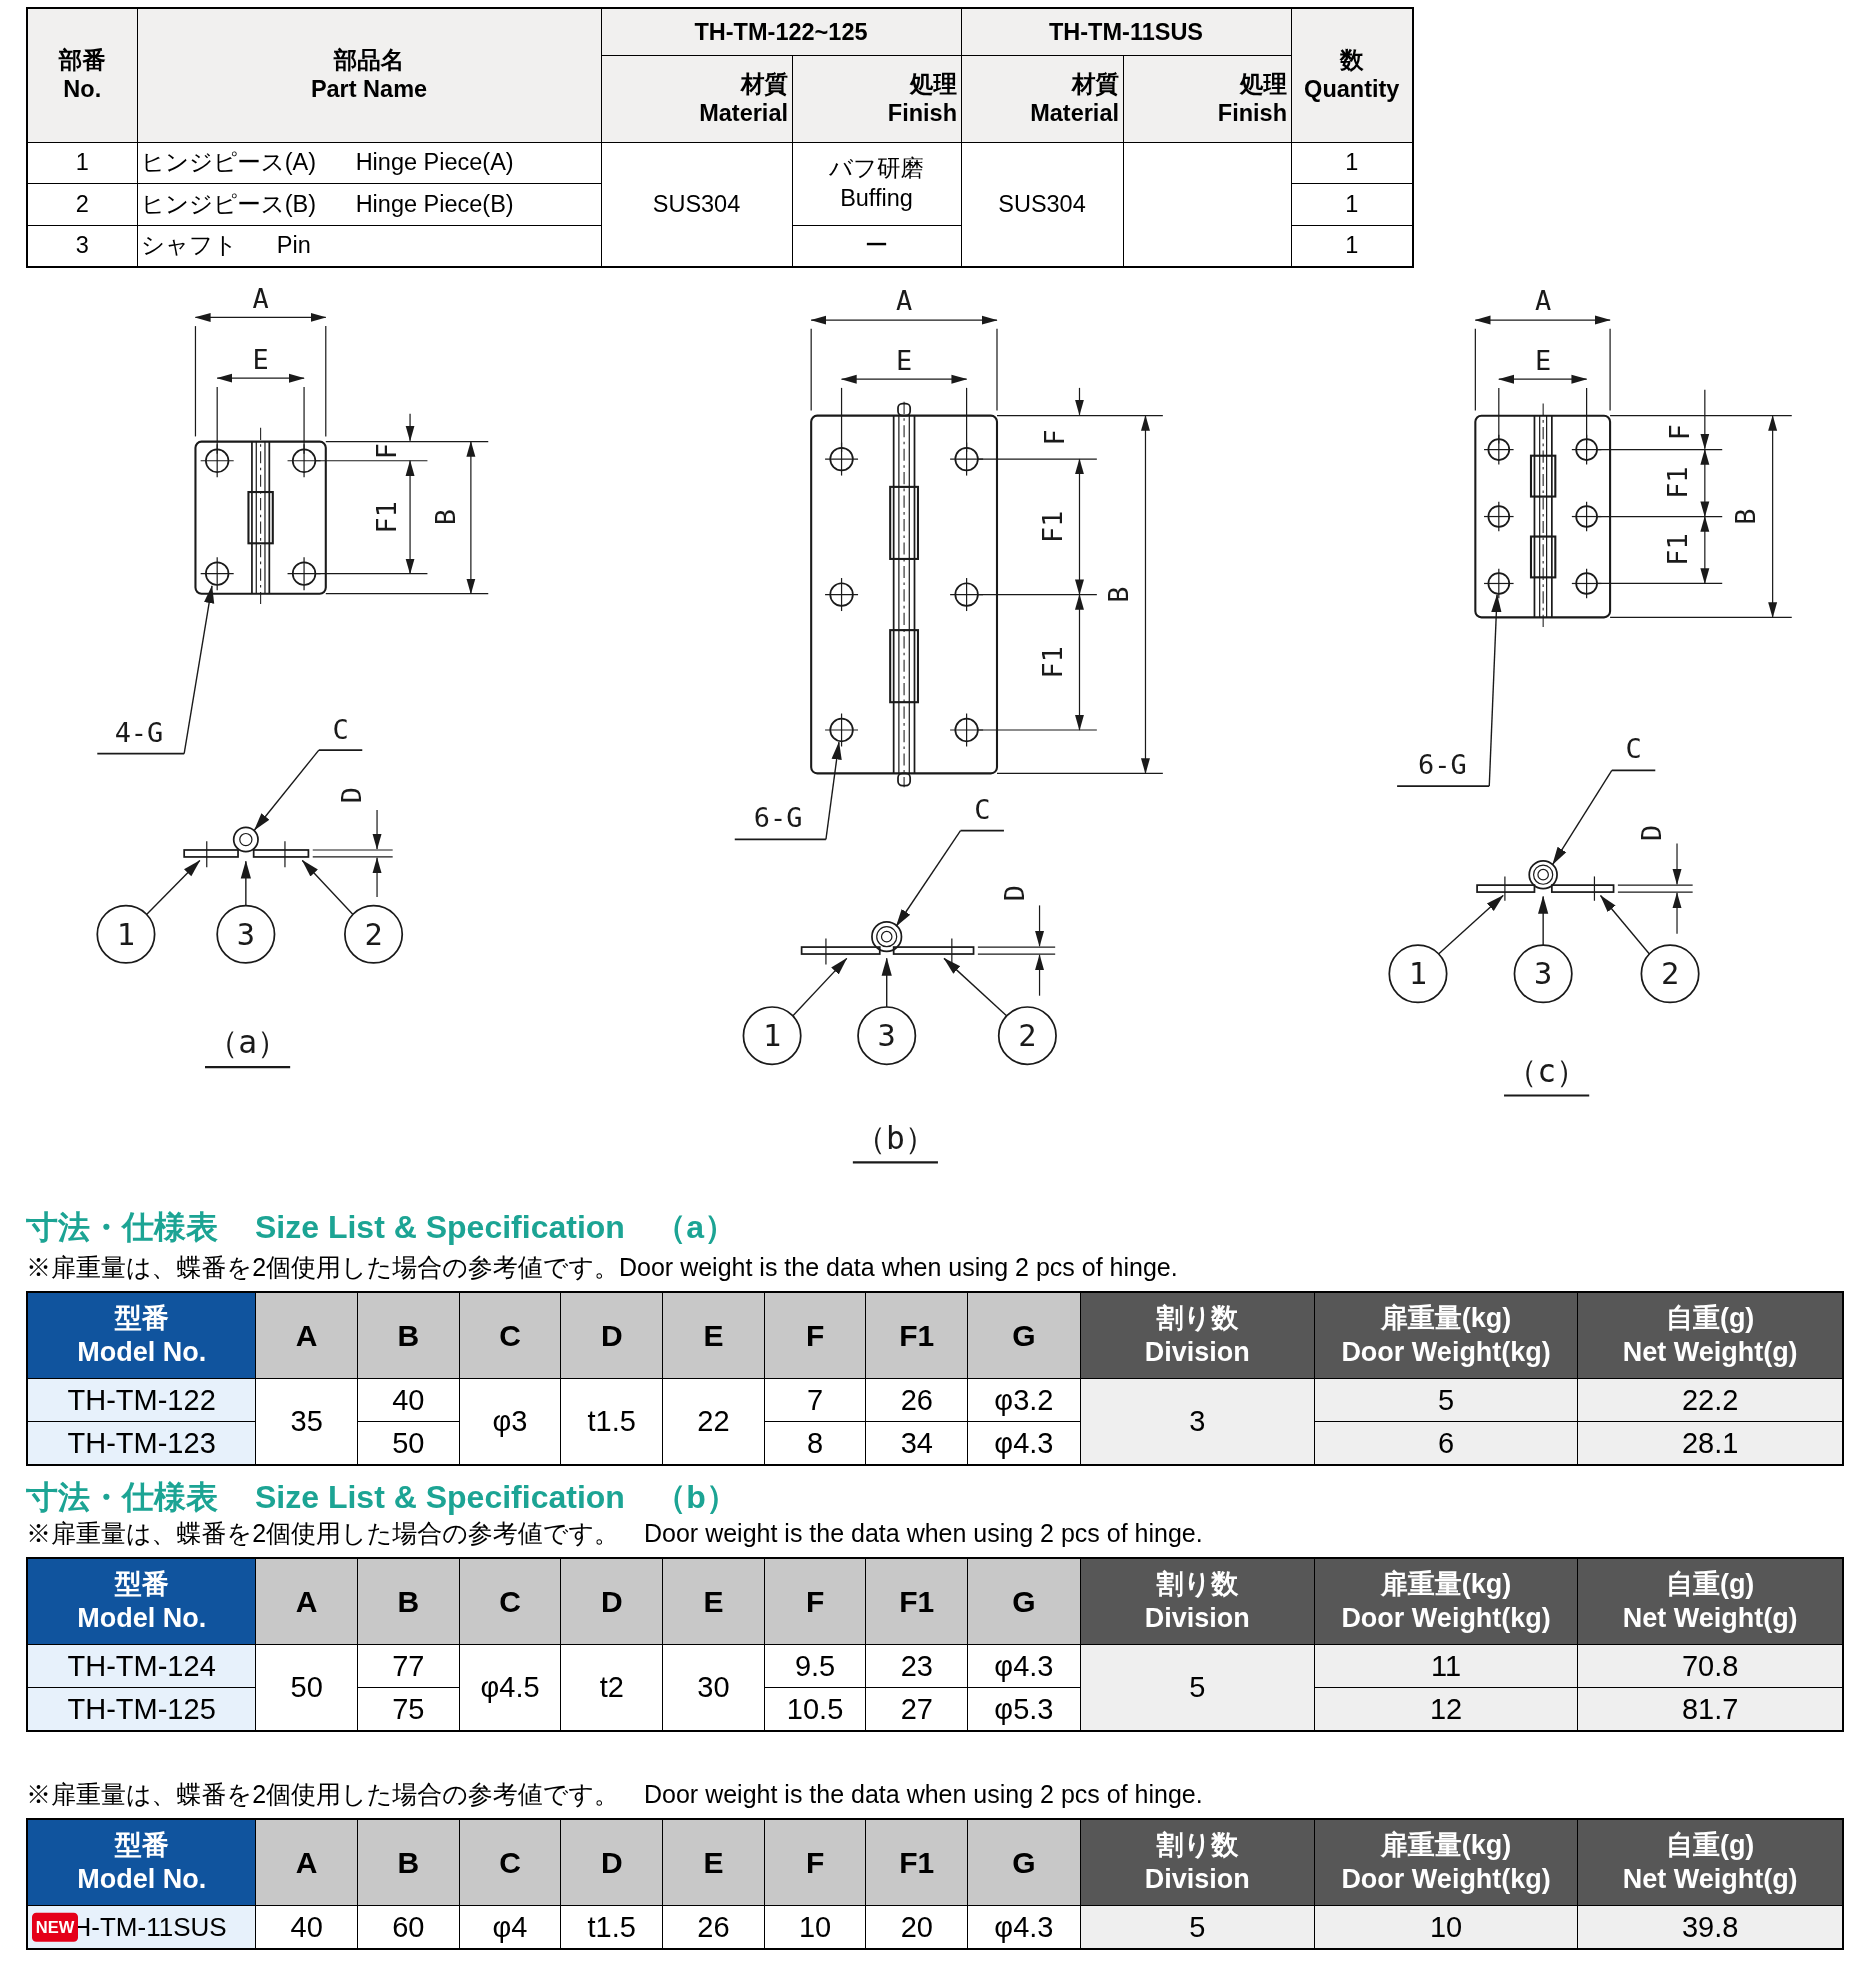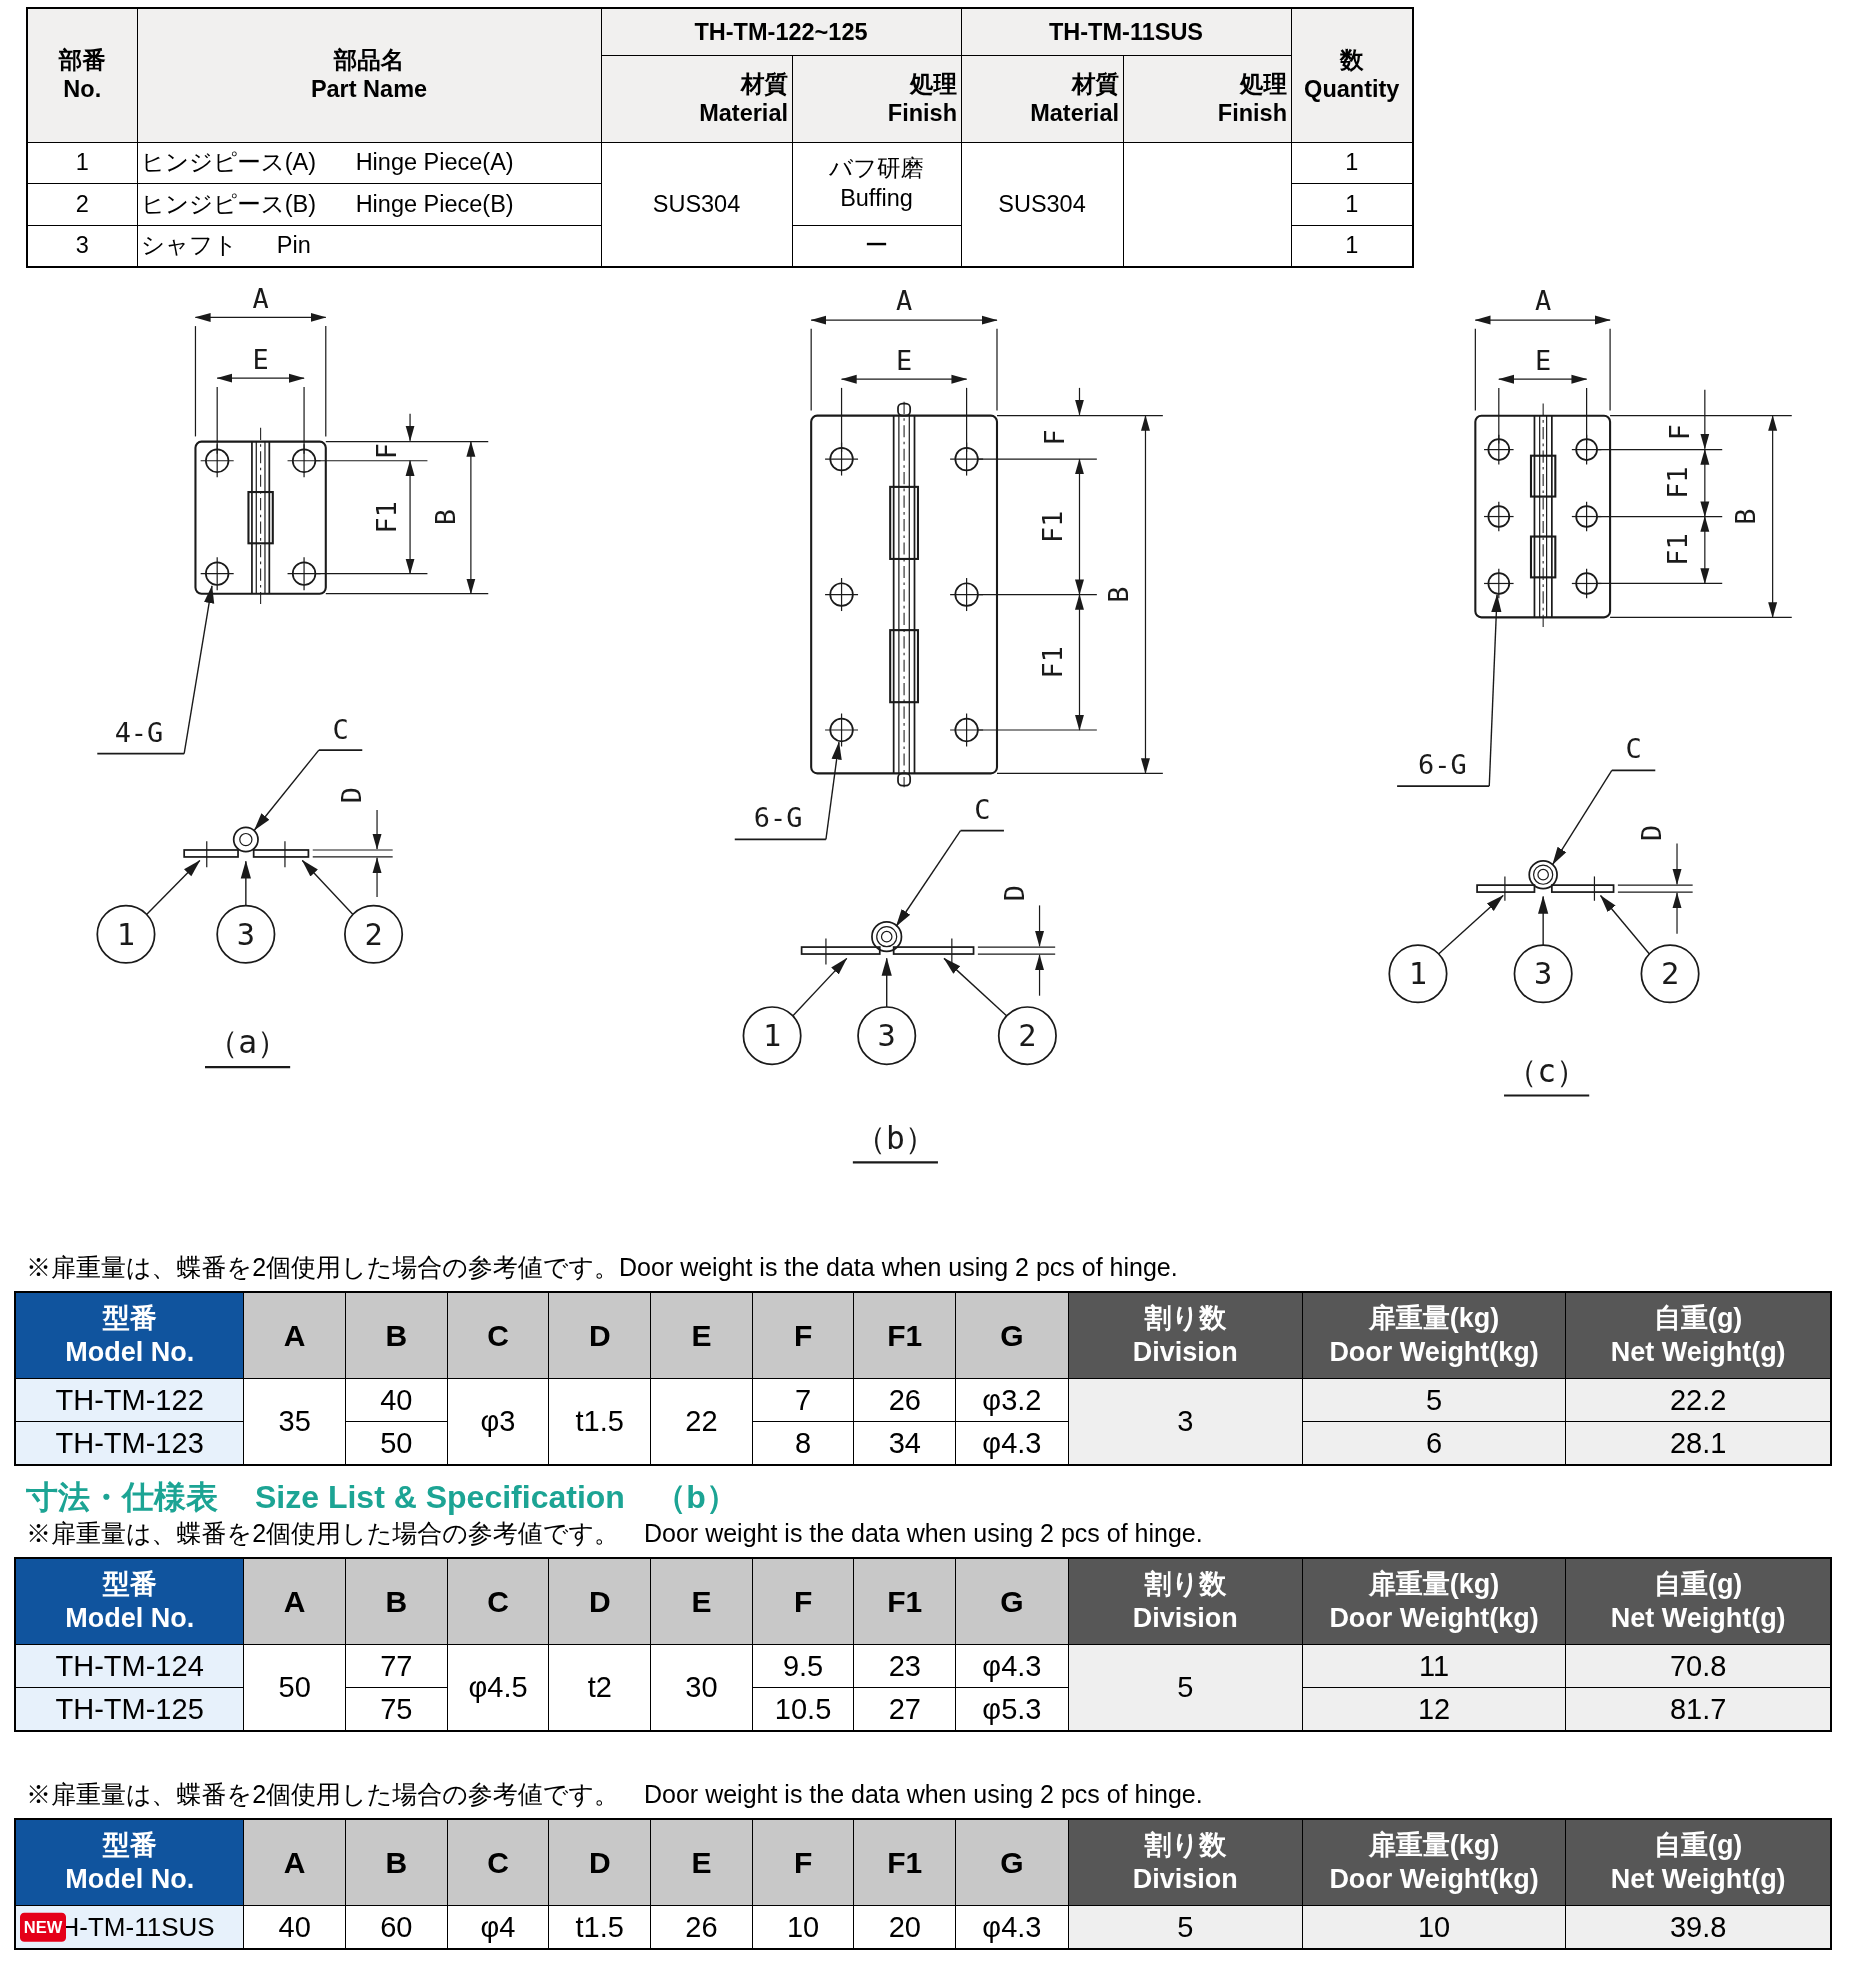--- a/index.html
+++ b/index.html
@@ -21,21 +21,21 @@
   .parts thead .two>div{display:block;}
 
   
   .sec-title{position:absolute;left:26px;font-size:32px;font-weight:bold;color:#1CA494;
              white-space:nowrap;}
   .sec-title .en{margin-left:37px;}
   .sec-title .sfx{margin-left:29.5px;}
   .sec-note{position:absolute;left:26px;font-size:25px;color:#000;white-space:nowrap;}
 
   
-  .spec-wrap{position:absolute;left:14px;width:1818px;}
+  .spec-wrap{position:absolute;left:26px;width:1818px;}
   .spec{width:100%;border:2.6px solid #000;}
   .spec th,.spec td{border:1.7px solid #000;text-align:center;vertical-align:middle;
         padding:0 1.7px;overflow:hidden;}
   .spec thead th{height:85px;font-weight:bold;}
   .spec .mh{background:#10549E;color:#fff;font-size:27px;line-height:1.25;}
   .spec .dh{background:#C8C8C8;color:#000;font-size:30px;}
   .spec .kh{background:#575757;color:#fff;font-size:27px;line-height:1.25;}
   .spec tbody td{height:42px;font-size:29px;background:#fff;}
   .spec td.model{background:#E7F1FB;position:relative;}
   .spec td.gray{background:#EFEFEF;}
@@ -416,20 +416,23 @@
       <text class="btx" x="236" y="802" text-anchor="middle">3</text>
       <text class="btx" x="382" y="802" text-anchor="middle">2</text>
       <line class="lead" x1="116" y1="767" x2="190" y2="700" marker-end="url(#mc)"></line>
       <line class="lead" x1="236" y1="757" x2="236" y2="701" marker-end="url(#mc)"></line>
       <line class="lead" x1="358" y1="767" x2="302" y2="700" marker-end="url(#mc)"></line>
     </g>
     <text class="cap" x="240" y="914" text-anchor="middle">（c）</text>
     <line x1="191" y1="930" x2="289" y2="930" stroke="#1a1a1a" stroke-width="2.5"></line>
   </svg>
 
+  <div class="sec-title" style="top:1206px">
+    <span>寸法・仕様表</span><span class="en">Size List &amp; Specification</span><span class="sfx">（a）</span>
+  </div>
   <div class="sec-note" style="top:1251px">※扉重量は、蝶番を2個使用した場合の参考値です。Door weight is the data when using 2 pcs of hinge.</div>
   <div class="spec-wrap" style="top:1291px">
     <table class="spec">
       <colgroup>
           <col style="width:12.6%">
           <col style="width:5.6%">
           <col style="width:5.6%">
           <col style="width:5.6%">
         <col style="width:5.6%">
           <col style="width:5.6%">

